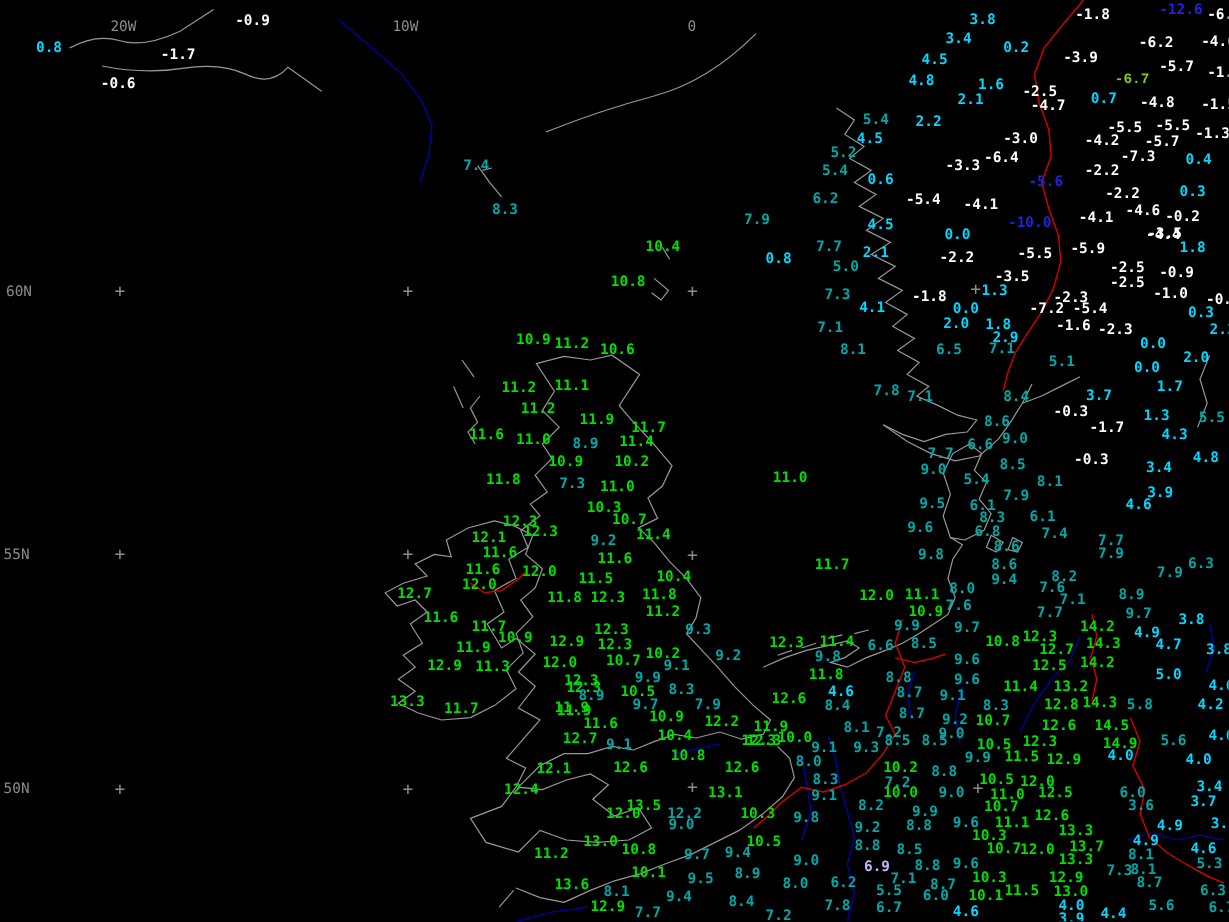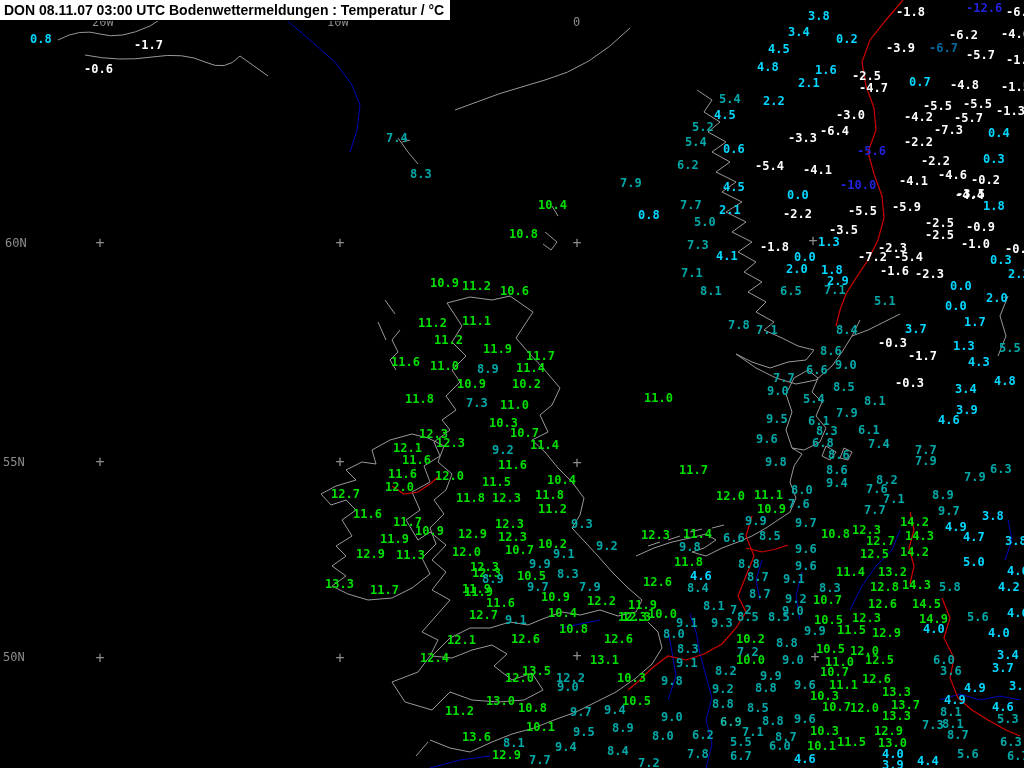--- a/index.html
+++ b/index.html
@@ -135,21 +135,21 @@
       <span class="station" style="left: 827px; top: 275px; color: rgb(0, 216, 255);">2.9</span>
       <span class="station" style="left: 780px; top: 285px; color: rgb(0, 168, 168);">6.5</span>
       <span class="station" style="left: 824px; top: 284px; color: rgb(0, 168, 168);">7.1</span>
       <span class="station" style="left: 836px; top: 324px; color: rgb(0, 168, 168);">8.4</span>
       <span class="station" style="left: 896px; top: 6px; color: rgb(255, 255, 255);">-1.8</span>
       <span class="station" style="left: 966px; top: 2px; color: rgb(34, 34, 221);">-12.6</span>
       <span class="station" style="left: 1006px; top: 6px; color: rgb(255, 255, 255);">-6.2</span>
       <span class="station" style="left: 949px; top: 29px; color: rgb(255, 255, 255);">-6.2</span>
       <span class="station" style="left: 1001px; top: 28px; color: rgb(255, 255, 255);">-4.6</span>
       <span class="station" style="left: 886px; top: 42px; color: rgb(255, 255, 255);">-3.9</span>
-      <span class="station" style="left: 929px; top: 42px; color: #0369a1;">-6.7</span>
+      <span class="station" style="left: 929px; top: 60px; color: #84cc16; font-family: Liberation Mono, monospace;">-6.7</span>
       <span class="station" style="left: 966px; top: 49px; color: rgb(255, 255, 255);">-5.7</span>
       <span class="station" style="left: 1006px; top: 54px; color: rgb(255, 255, 255);">-1.8</span>
       <span class="station" style="left: 852px; top: 70px; color: rgb(255, 255, 255);">-2.5</span>
       <span class="station" style="left: 859px; top: 82px; color: rgb(255, 255, 255);">-4.7</span>
       <span class="station" style="left: 909px; top: 76px; color: rgb(0, 216, 255);">0.7</span>
       <span class="station" style="left: 950px; top: 79px; color: rgb(255, 255, 255);">-4.8</span>
       <span class="station" style="left: 1001px; top: 81px; color: rgb(255, 255, 255);">-1.5</span>
       <span class="station" style="left: 836px; top: 109px; color: rgb(255, 255, 255);">-3.0</span>
       <span class="station" style="left: 923px; top: 100px; color: rgb(255, 255, 255);">-5.5</span>
       <span class="station" style="left: 963px; top: 98px; color: rgb(255, 255, 255);">-5.5</span>
@@ -401,21 +401,21 @@
       <span class="station" style="left: 661px; top: 675px; color: rgb(0, 168, 168);">9.8</span>
       <span class="station" style="left: 829px; top: 679px; color: rgb(0, 224, 0);">11.1</span>
       <span class="station" style="left: 712px; top: 683px; color: rgb(0, 168, 168);">9.2</span>
       <span class="station" style="left: 755px; top: 682px; color: rgb(0, 168, 168);">8.8</span>
       <span class="station" style="left: 794px; top: 679px; color: rgb(0, 168, 168);">9.6</span>
       <span class="station" style="left: 810px; top: 690px; color: rgb(0, 224, 0);">10.3</span>
       <span class="station" style="left: 712px; top: 698px; color: rgb(0, 168, 168);">8.8</span>
       <span class="station" style="left: 822px; top: 701px; color: rgb(0, 224, 0);">10.7</span>
       <span class="station" style="left: 747px; top: 702px; color: rgb(0, 168, 168);">8.5</span>
       <span class="station" style="left: 661px; top: 711px; color: rgb(0, 168, 168);">9.0</span>
-      <span class="station" style="left: 720px; top: 716px; color: #14b8a6;">6.9</span>
+      <span class="station" style="left: 720px; top: 716px; color: #c4b5fd;">6.9</span>
       <span class="station" style="left: 762px; top: 715px; color: rgb(0, 168, 168);">8.8</span>
       <span class="station" style="left: 794px; top: 713px; color: rgb(0, 168, 168);">9.6</span>
       <span class="station" style="left: 810px; top: 725px; color: rgb(0, 224, 0);">10.3</span>
       <span class="station" style="left: 692px; top: 729px; color: rgb(0, 168, 168);">6.2</span>
       <span class="station" style="left: 742px; top: 726px; color: rgb(0, 168, 168);">7.1</span>
       <span class="station" style="left: 775px; top: 731px; color: rgb(0, 168, 168);">8.7</span>
       <span class="station" style="left: 837px; top: 736px; color: rgb(0, 224, 0);">11.5</span>
       <span class="station" style="left: 730px; top: 736px; color: rgb(0, 168, 168);">5.5</span>
       <span class="station" style="left: 807px; top: 740px; color: rgb(0, 224, 0);">10.1</span>
       <span class="station" style="left: 769px; top: 740px; color: rgb(0, 168, 168);">6.0</span>
@@ -454,16 +454,13 @@
       <span class="station" style="left: 878px; top: 737px; color: rgb(0, 224, 0);">13.0</span>
       <span class="station" style="left: 1000px; top: 736px; color: rgb(0, 168, 168);">6.3</span>
       <span class="station" style="left: 882px; top: 748px; color: rgb(0, 216, 255);">4.0</span>
       <span class="station" style="left: 957px; top: 748px; color: rgb(0, 168, 168);">5.6</span>
       <span class="station" style="left: 1007px; top: 750px; color: rgb(0, 168, 168);">6.7</span>
       <span class="station" style="left: 917px; top: 755px; color: rgb(0, 216, 255);">4.4</span>
       <span class="station" style="left: 882px; top: 759px; color: rgb(0, 216, 255);">3.9</span>
       <span class="station" style="left: 852px; top: 612px; color: rgb(0, 224, 0);">12.3</span>
     </div>
 
-  <div class="titlebar">
-    <span>DON 08.11.07 03:00 UTC  Bodenwettermeldungen :  Temperatur / °C</span>
-  </div>
 </div>
 
 </body></html>

